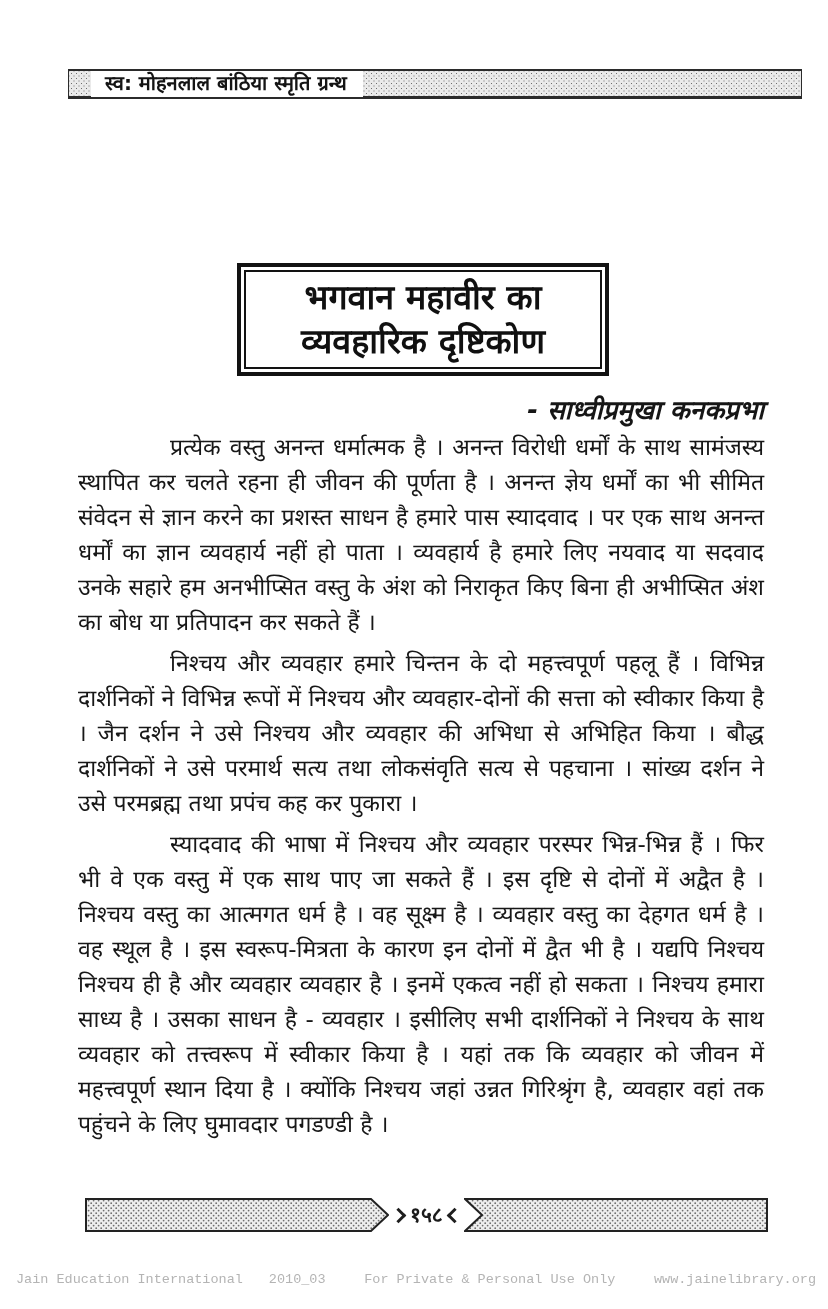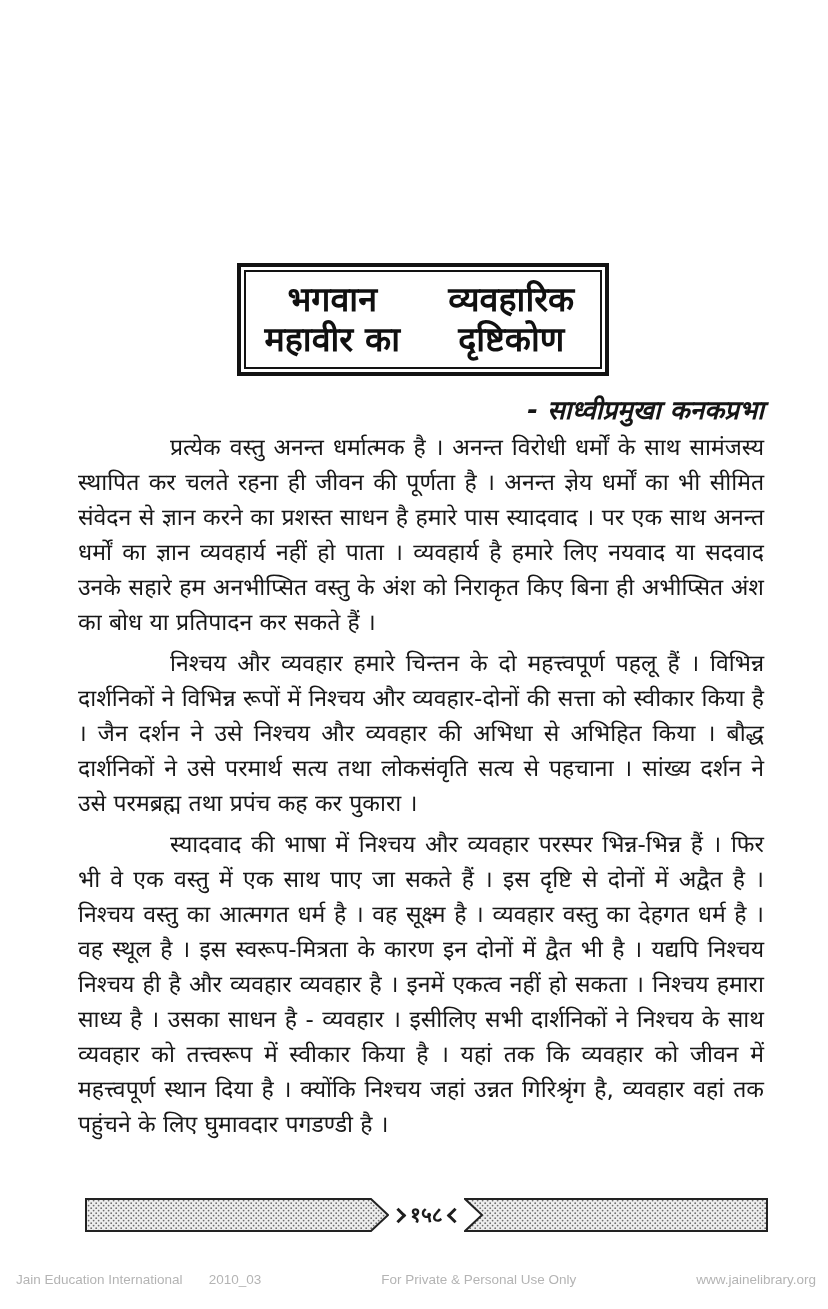--- a/index.html
+++ b/index.html
@@ -46,21 +46,21 @@
   .title-box {
     position: absolute; left: 237px; top: 263px;
     width: 372px; height: 113px;
     border: 4px solid #121212;
     background: #ffffff;
     padding: 3px;
   }
   .title-inner {
     width: 100%; height: 100%;
     border: 2px solid #121212;
-    display: flex; flex-direction: row;
+    display: flex; flex-direction: column;
     align-items: center; justify-content: center;
     gap: 4px;
     font-size: 34px; font-weight: bold;
     line-height: 1.15;
     color: #101010;
     text-align: center;
   }
 
   
   .author {
@@ -102,31 +102,34 @@
     font-size: 21px; font-weight: bold;
     color: #1b1b1b;
     margin: 0 4px;
     transform: translateY(-1px);
   }
 
   
   .footer {
     position: absolute; left: 16px; right: 12px; top: 1272px;
     display: flex; justify-content: space-between; align-items: baseline;
-    font-family: Liberation Sans, sans-serif;
+    font-family: Liberation Mono, monospace;
     font-size: 13.5px;
     color: #b4b4b4;
   }
   .footer-docid { margin-left: 26px; }
 </style>
 </head>
 <body>
 
 <div class="page">
 
+  <div class="header-band">
+    <span class="header-label">स्व: मोहनलाल बांठिया स्मृति ग्रन्थ</span>
+  </div>
 
   <div class="title-box">
     <div class="title-inner">
       <div>भगवान महावीर का</div>
       <div>व्यवहारिक दृष्टिकोण</div>
     </div>
   </div>
 
   <div class="author">- साध्वीप्रमुखा कनकप्रभा</div>
 

